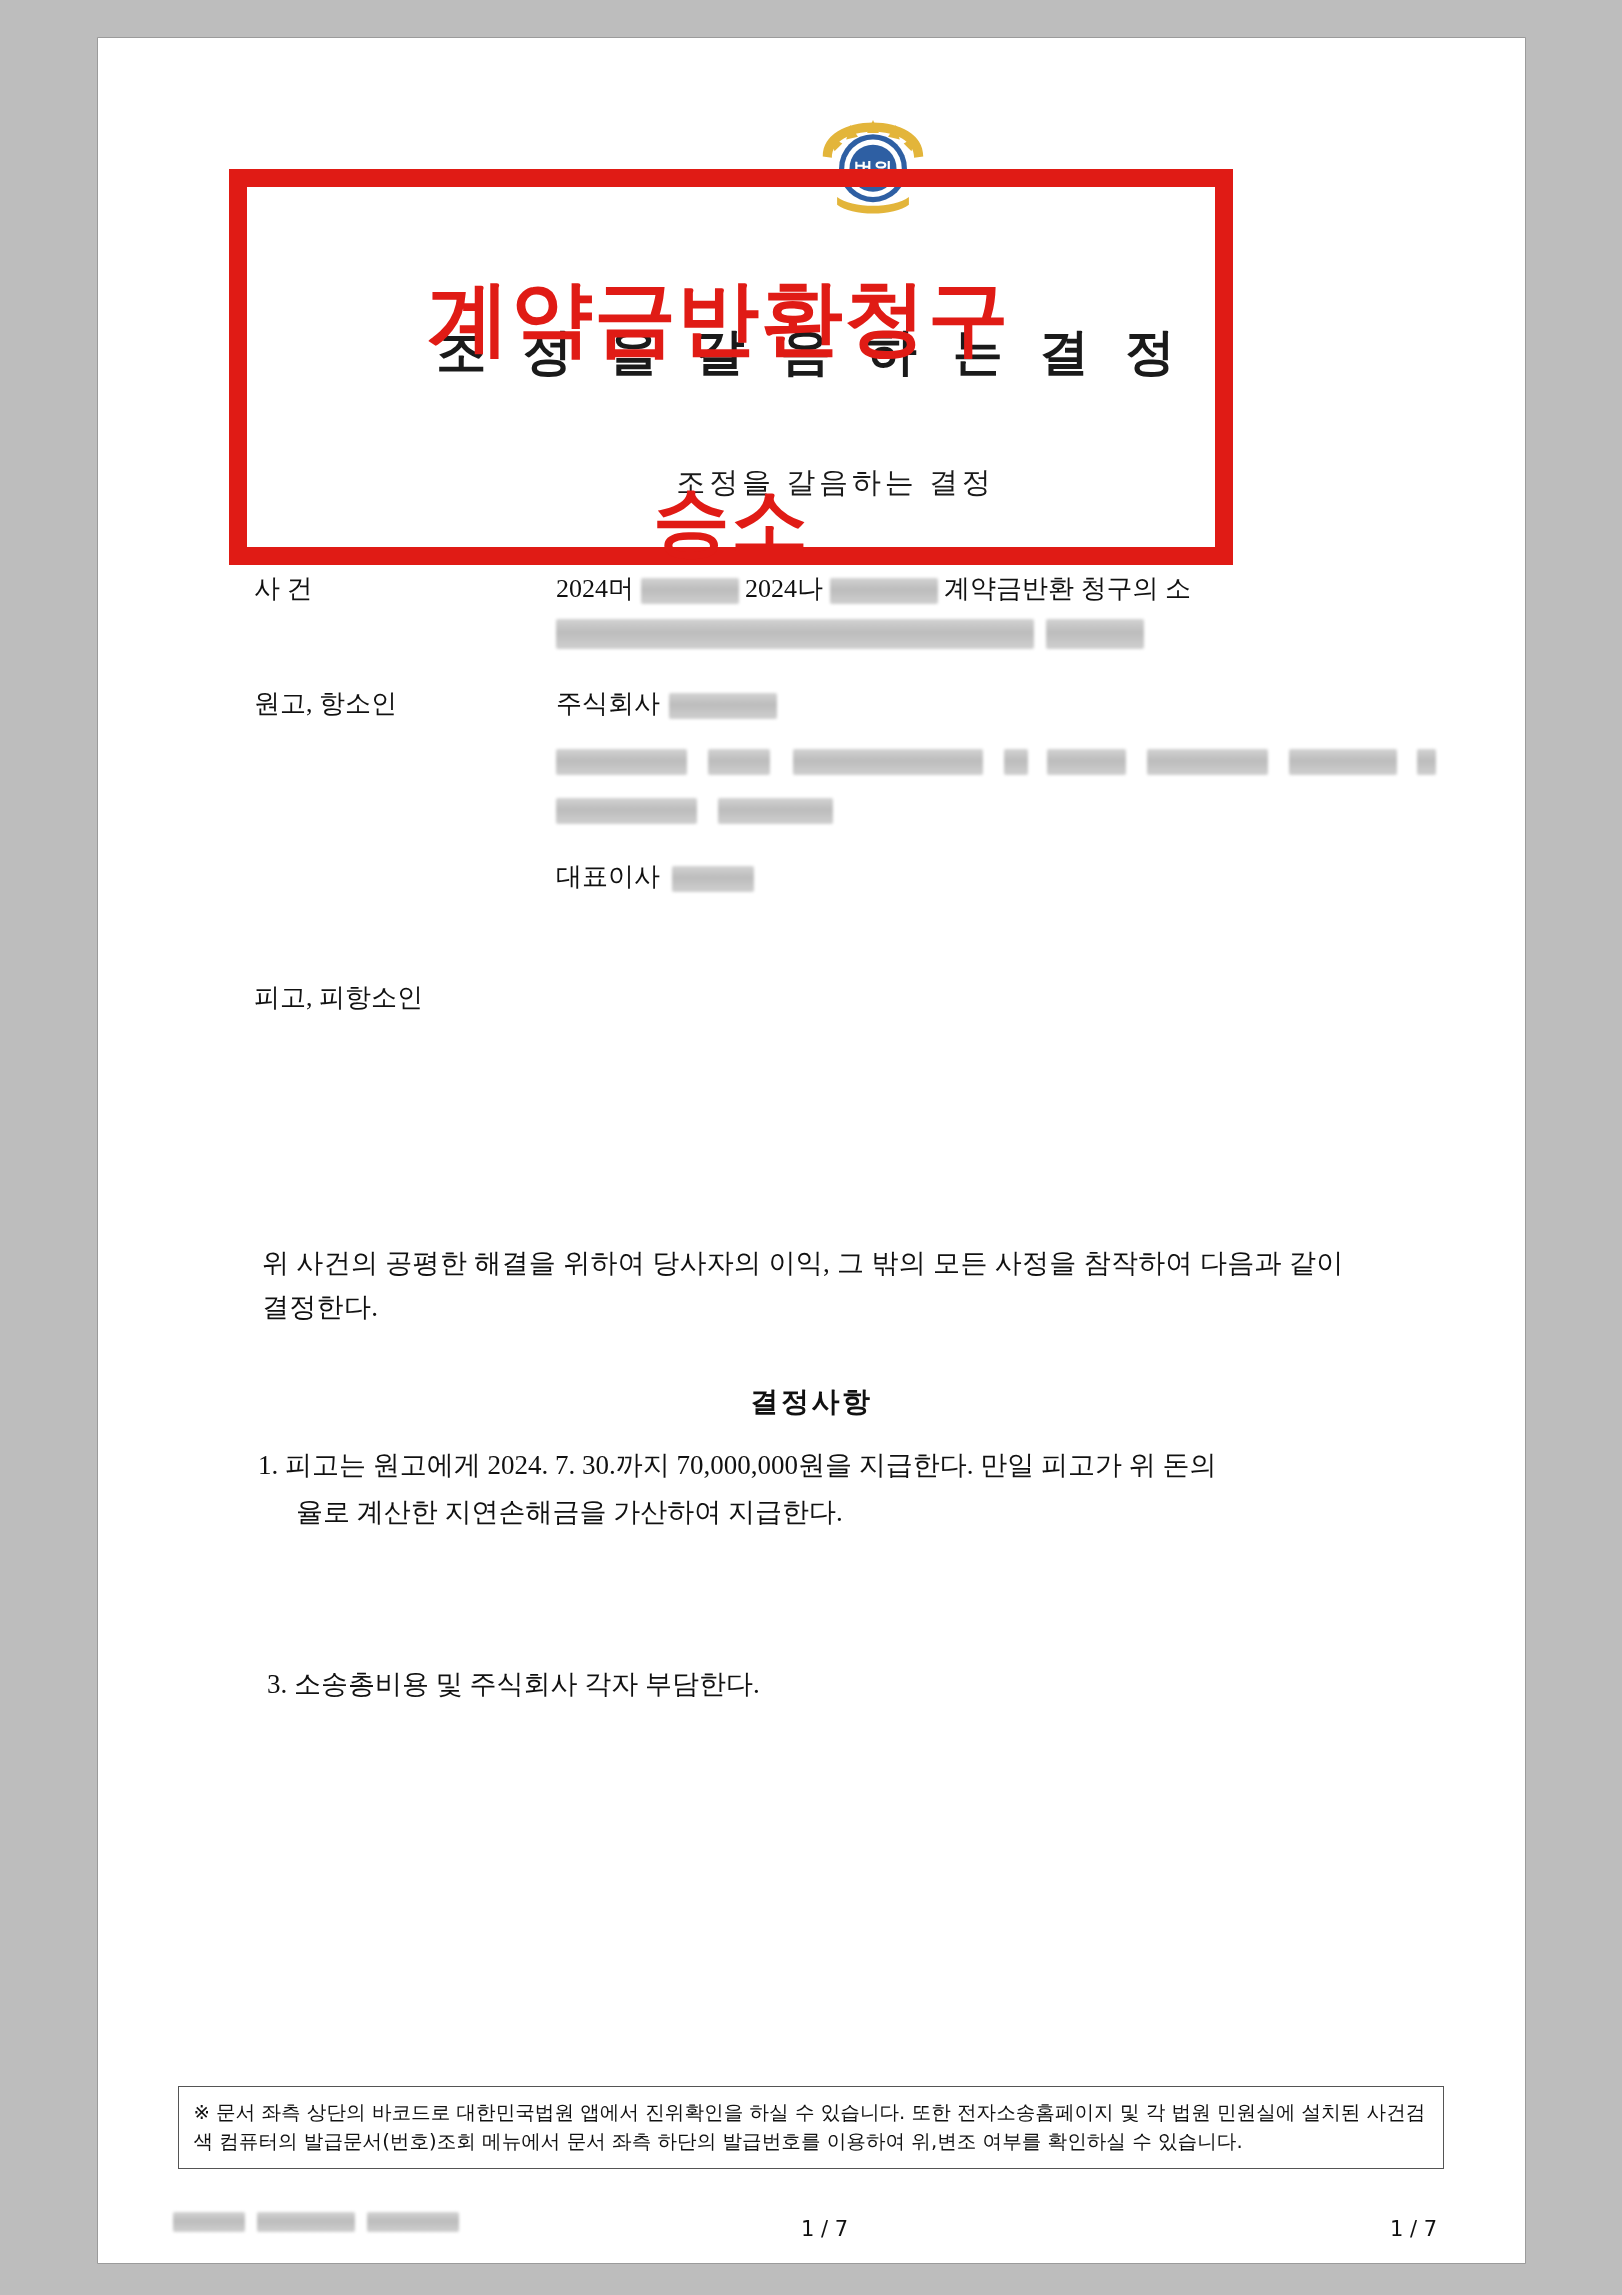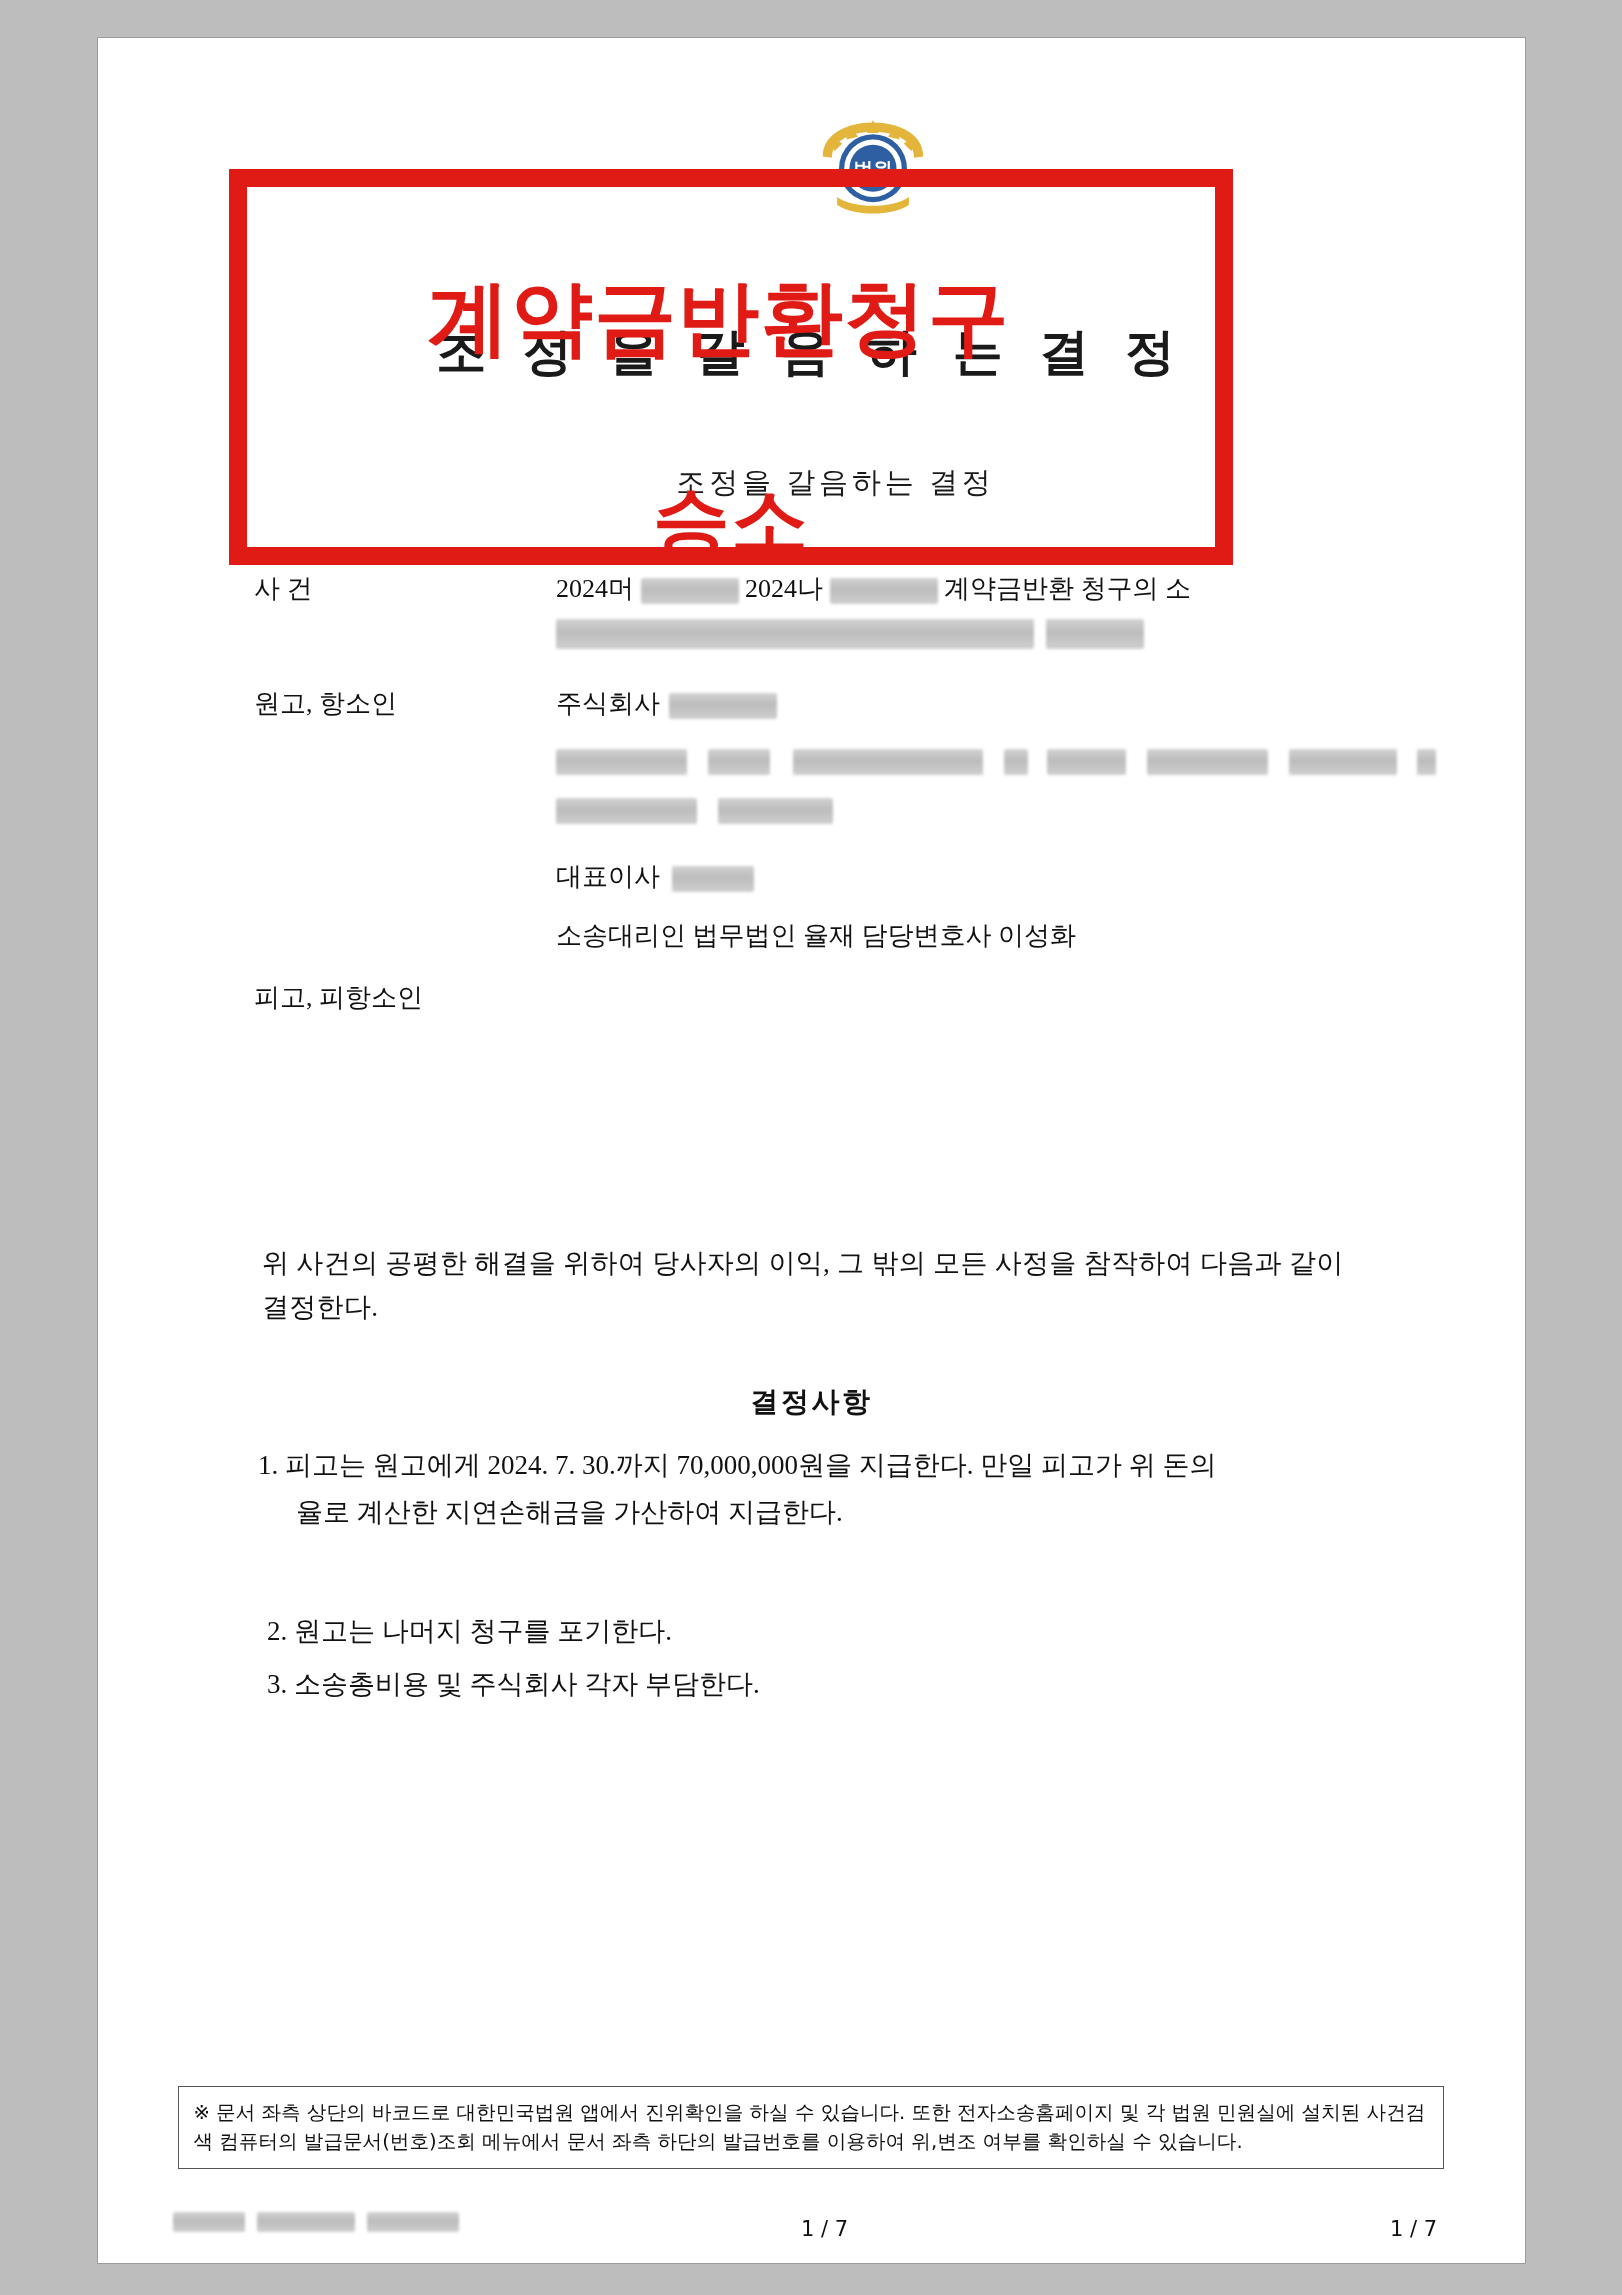--- a/index.html
+++ b/index.html
@@ -242,44 +242,39 @@
   </div>
   <div class="cap-row" style="left:458px; top:756px;">
     <span class="redact" style="width:141px;"></span>
     <span class="redact" style="width:115px; margin-left:14.4px;"></span>
   </div>
 
   <div class="cap-row" style="left:458px; top:821px;">
     <span>대표이사</span><span class="redact" style="width:82px; margin-left:11.8px;"></span>
   </div>
 
-  <div class="cap-row" style="left:458px; top:880px;">소송대리인 법무법인 율재 담당변호사 이성화</div>
 
   <div class="cap-row cap-label" style="top: 942px;">피고, 피항소인</div>
 
   <div class="stamp-box"></div>
   <div class="stamp-line1">계약금반환청구</div>
   <div class="stamp-line2">승소</div>
 
   <div class="para" style="top: 1204px;">위 사건의 공평한 해결을 위하여 당사자의 이익, 그 밖의 모든 사정을 참작하여 다음과 같이 결정한다.</div>
 
   <div class="center-head" style="top: 1345px;">결정사항</div>
 
   <div class="item" style="top: 1404px;">
     <span class="hang" style="padding-left:0;">
       <span>1.</span>
       <span>피고는 원고에게 2024. 7. 30.까지 70,000,000원을 지급한다. 만일 피고가 위 돈의</span>
     </span>
     <span class="hang" style="padding-left:38px;">율로 계산한 지연손해금을 가산하여 지급한다.</span>
   </div>
 
-  <div class="item" style="top: 1570px; left:169px;">
-    <span>2.</span>
-    <span>원고는 나머지 청구를 포기한다.</span>
-  </div>
 
   <div class="item" style="top: 1623px; left:169px;">
     <span>3.</span>
     <span>소송총비용 및 주식회사 각자 부담한다.</span>
   </div>
 
   <div class="notice">※ 문서 좌측 상단의 바코드로 대한민국법원 앱에서 진위확인을 하실 수 있습니다. 또한 전자소송홈페이지 및 각 법원 민원실에 설치된 사건검색 컴퓨터의 발급문서(번호)조회 메뉴에서 문서 좌측 하단의 발급번호를 이용하여 위,변조 여부를 확인하실 수 있습니다.</div>
 
   <div class="footer-redact">
     <span class="redact" style="width:72px; height:19.6px;"></span>

